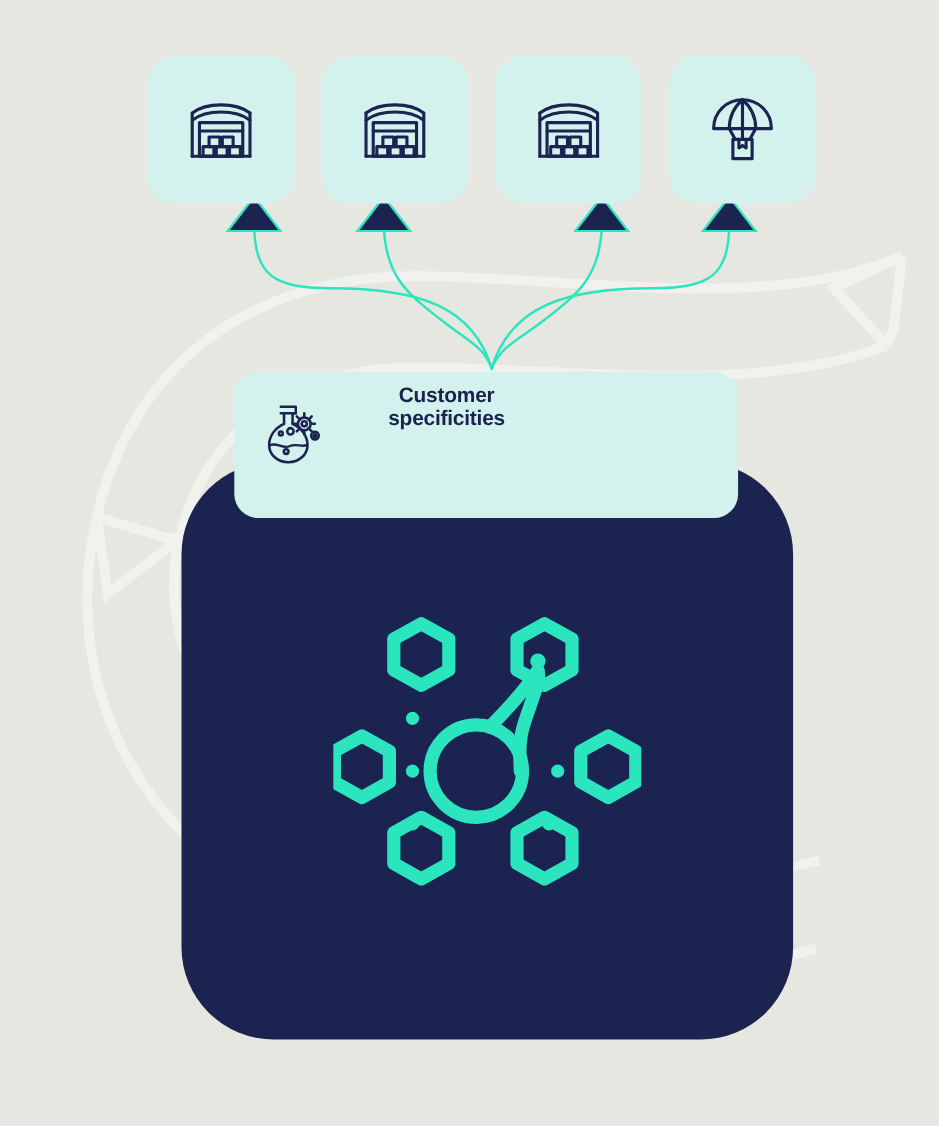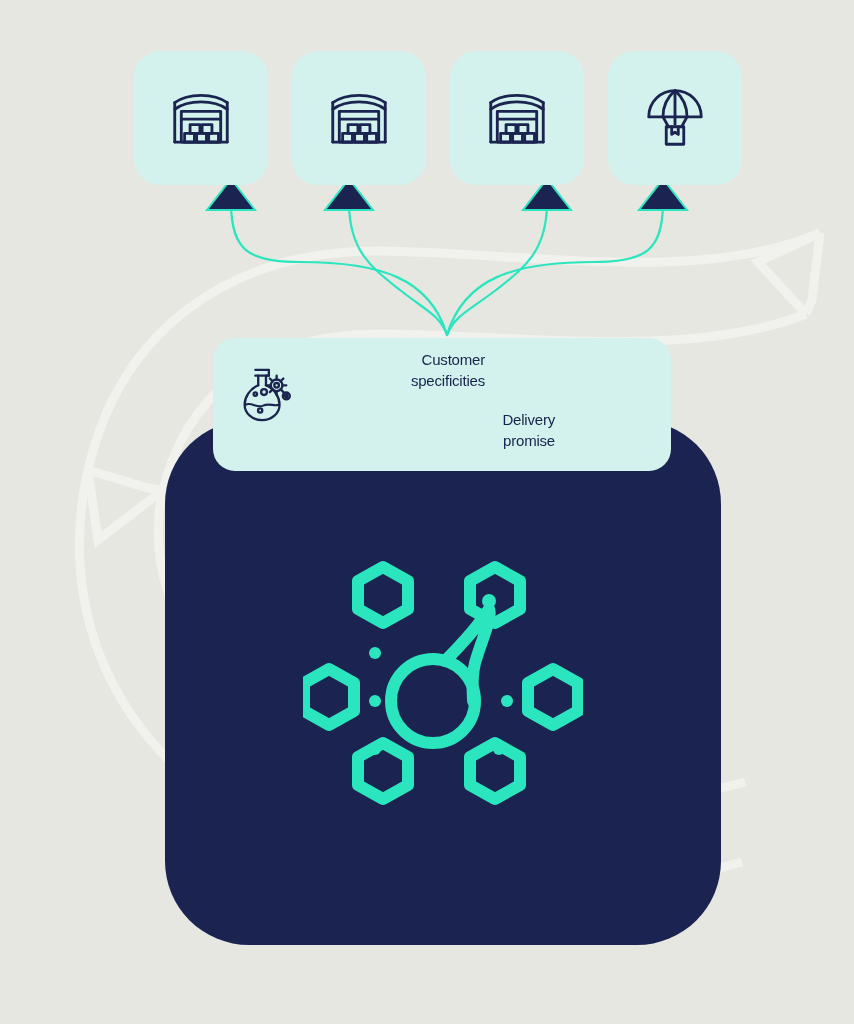--- a/index.html
+++ b/index.html
@@ -29,24 +29,24 @@
     left:213px;top:338px;
     width:458px;height:133px;
     border-radius:22px;
     background:#d3f2ed;
     z-index:6;
   }
   #flask-wrap{position:absolute;left:21px;top:26px;width:62px;height:62px;}
   .txt{
     position:absolute;
     color:#17234d;
-    font-weight:normal;
-    font-size:15px;
+    font-weight:bold;
+    font-size:19px;
     line-height:21px;
-    text-align:right;
+    text-align:center;
     letter-spacing:-0.2px;
   }
   #t-cust{left:114px;top:11px;width:158px;}
   #t-ful{left:272px;top:11px;width:158px;}
   #t-del{left:182px;top:71px;width:160px;}
 
   
   #main-panel{
     position:absolute;
     left:165px;top:420px;
@@ -175,24 +175,20 @@
         <path d="M44 12 L44 16 M44 28 L44 32 M34 22 L38 22 M50 22 L54 22
                  M37 15 L40 18 M48 26 L51 29 M51 15 L48 18 M40 26 L37 29"></path>
         <circle cx="54" cy="33" r="3.6"></circle>
         <circle cx="54" cy="33" r="1.3"></circle>
       </svg>
     </div>
     <div class="txt" id="t-cust">
       <div>Customer</div>
       <div>specificities</div>
     </div>
-    <div class="txt" id="t-del">
-      <div>Delivery</div>
-      <div>promise</div>
-    </div>
   </div>
 
   <div id="main-panel">
     <div id="hex-wrap">
       <svg viewBox="0 0 280 260" width="280" height="260" fill="none" stroke="#2ae5be" stroke-width="12" stroke-linejoin="round" stroke-linecap="round">
 
         <polygon points="80,14 105,28 105,56 80,70 55,56 55,28"></polygon>
         <polygon points="192,14 217,28 217,56 192,70 167,56 167,28"></polygon>
         <polygon points="26,116 51,130 51,158 26,172 1,158 1,130"></polygon>
         <polygon points="250,116 275,130 275,158 250,172 225,158 225,130"></polygon>

